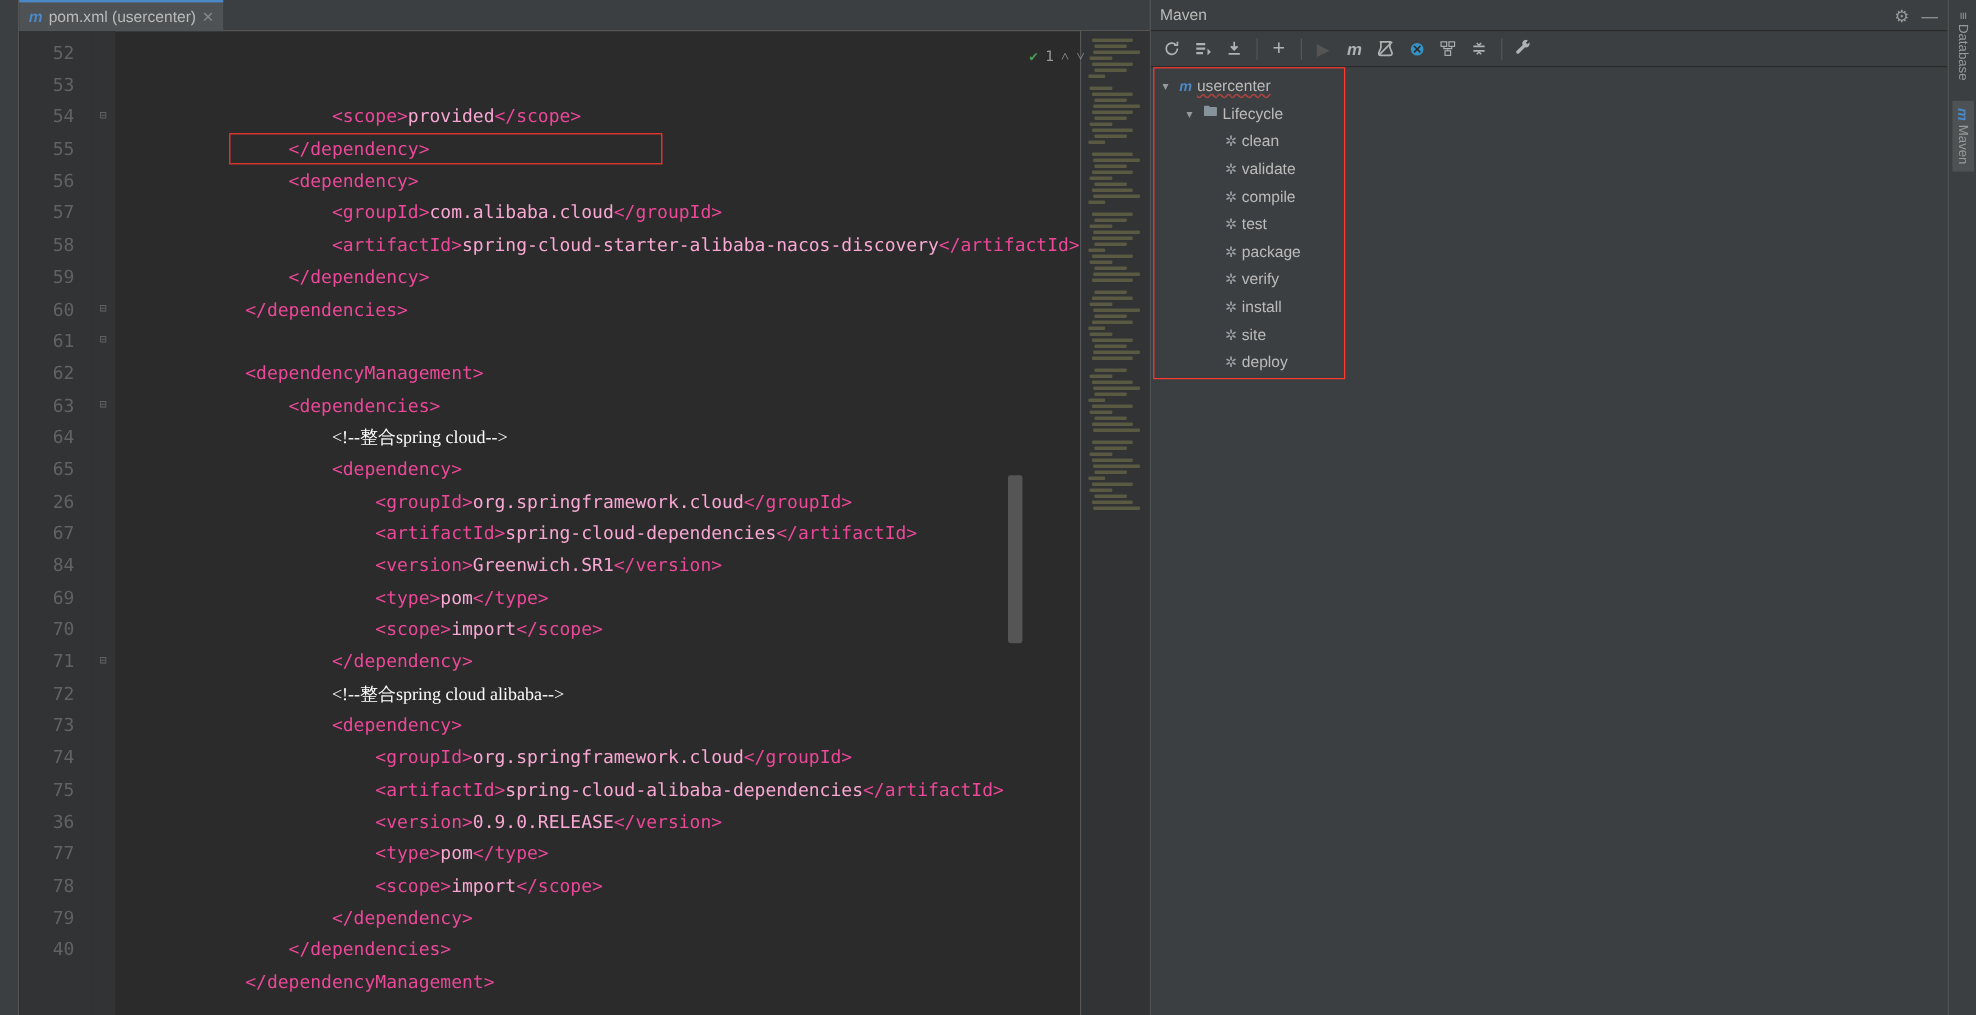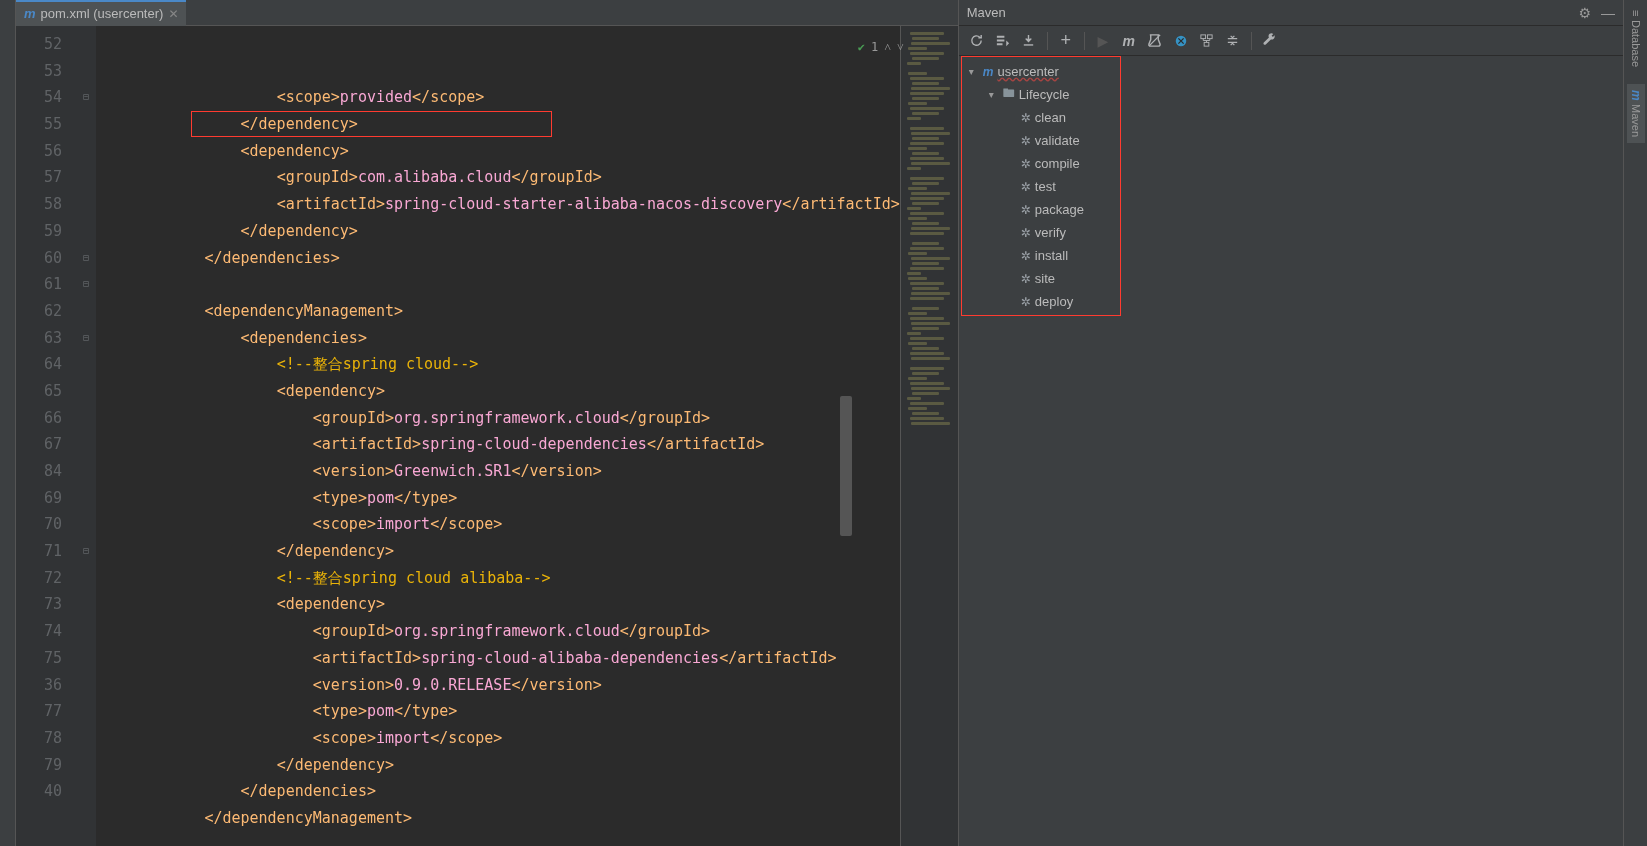--- a/index.html
+++ b/index.html
@@ -66,23 +66,23 @@
   padding-top: 5px;
 }
 .fold-col div { height: 26.7px; display:flex; align-items:center; justify-content:center; color:#606366; font-size:10px;}
 .code {
   flex: 1;
   padding-top: 5px;
   white-space: pre;
   position: relative;
 }
 .code .line { height: 26.7px; }
-.t-tag { color: #fdba74; }
+.t-tag { color: #ec4899; }
 .t-text { color: #f9a8d4; }
-.t-comment { color: #eab308; }
+.t-comment { color: #ffffff; font-family: Liberation Serif, serif; }
 .red-box-code { position:absolute; border:1px solid #ff3b30; left:95px; top:85px; width:361px; height:26px; pointer-events:none;}
 .editor-annotations {
   position: absolute;
   right: 54px;
   top: 8px;
   display: flex;
   align-items: center;
   gap: 6px;
   font-size: 12px;
   color: #999;
@@ -184,21 +184,21 @@
         <div>56</div>
         <div>57</div>
         <div>58</div>
         <div>59</div>
         <div>60</div>
         <div>61</div>
         <div>62</div>
         <div>63</div>
         <div>64</div>
         <div>65</div>
-        <div>66</div>
+        <div>26</div>
         <div>67</div>
         <div>84</div>
         <div>69</div>
         <div>70</div>
         <div>71</div>
         <div>72</div>
         <div>73</div>
         <div>74</div>
         <div>75</div>
         <div>36</div>

